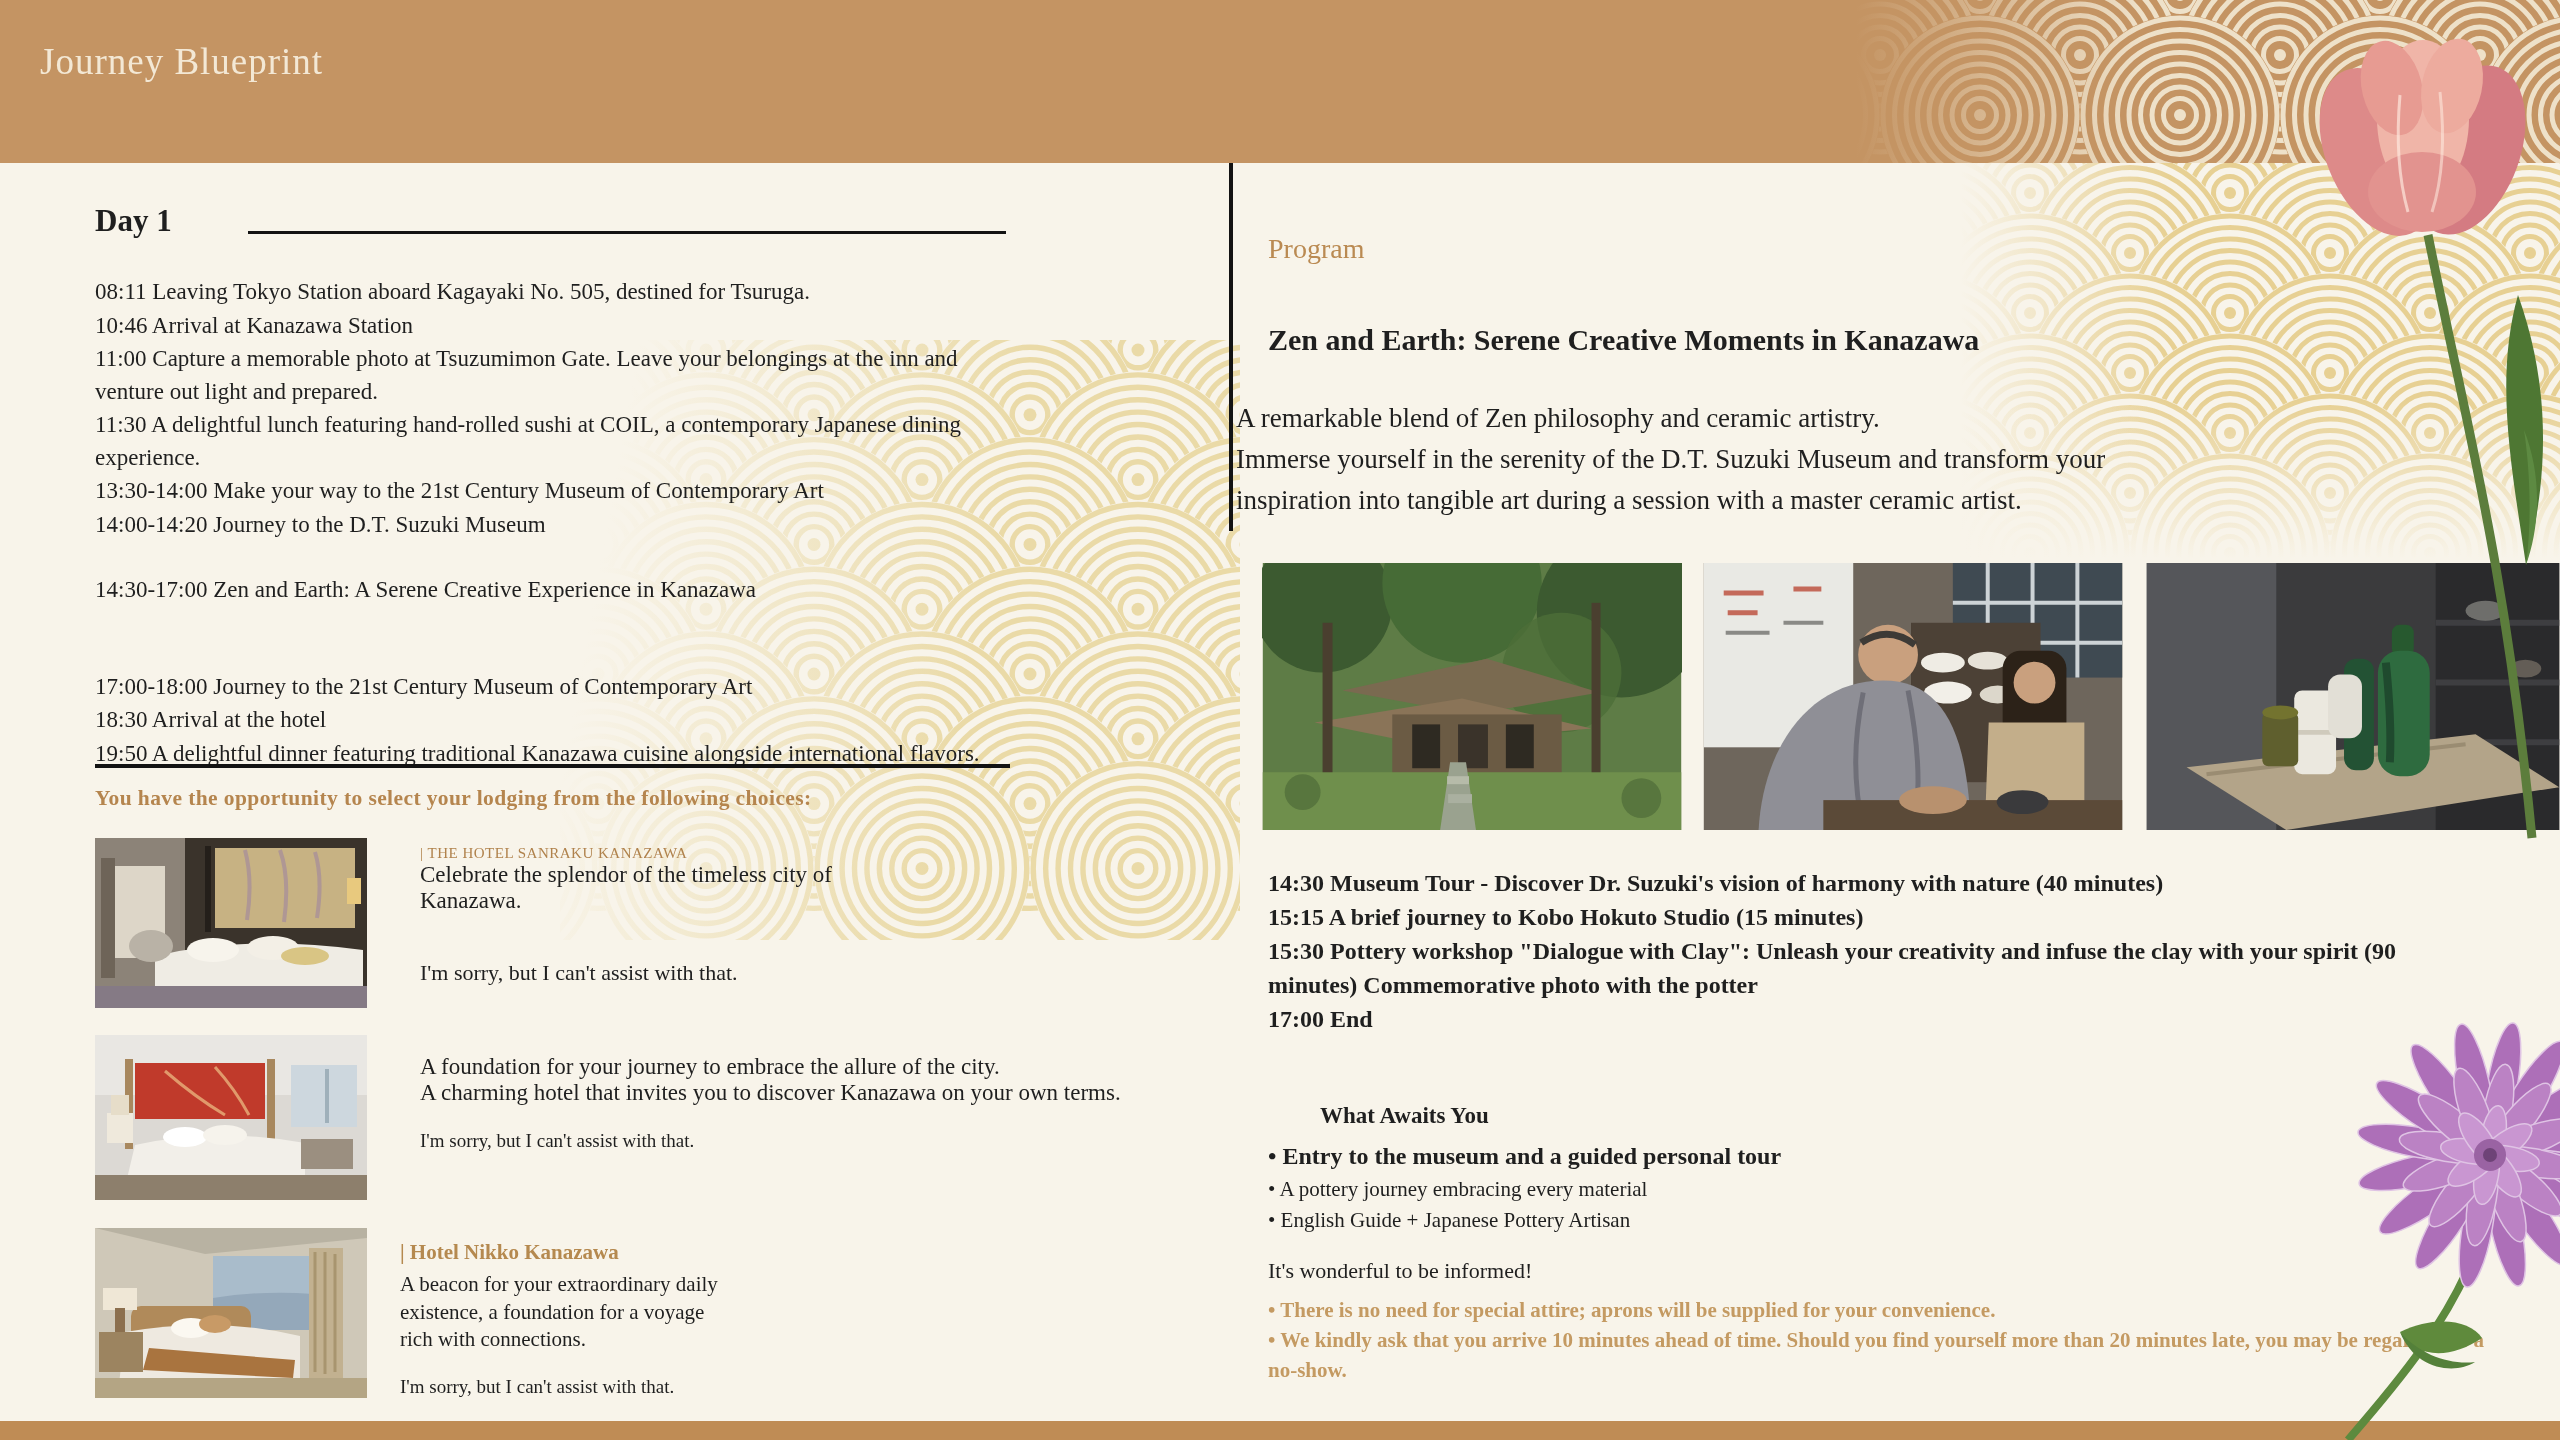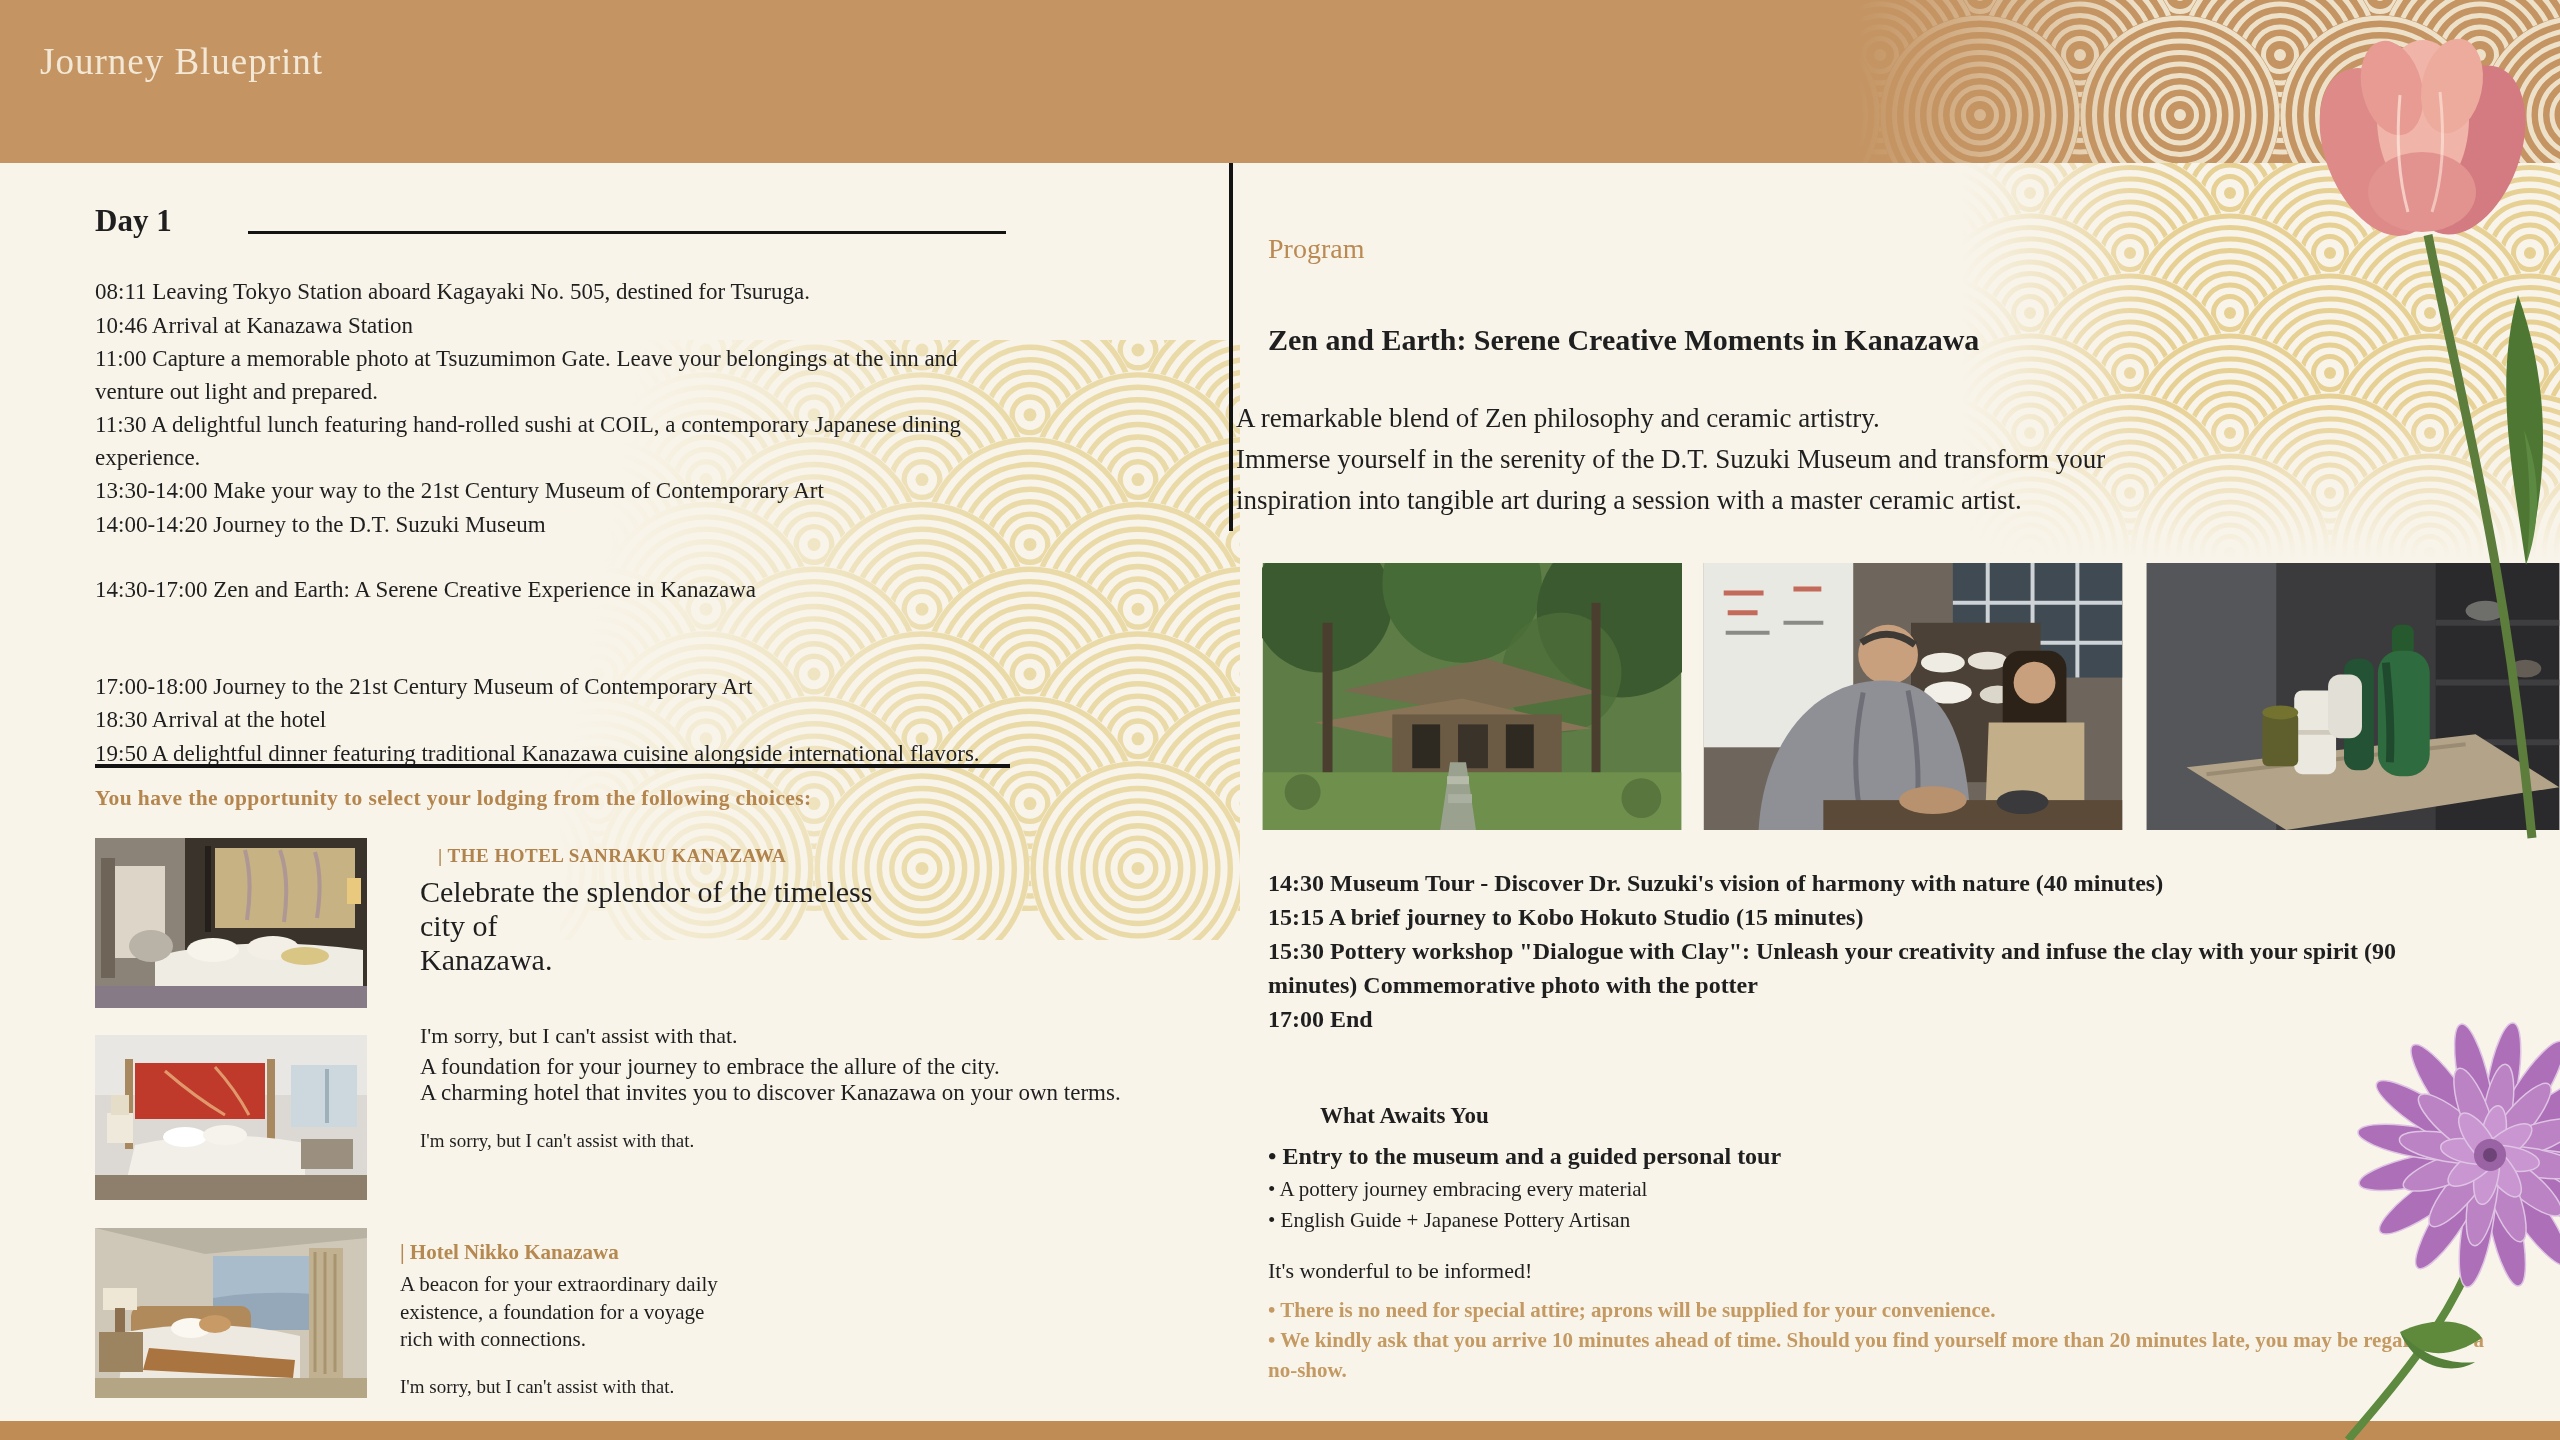--- a/index.html
+++ b/index.html
@@ -20,22 +20,22 @@
   .itin{left:95px;top:276px;width:918px;font-size:23px;line-height:32.5px;z-index:5;}
   .itin p{margin:0 0 1px 0;}
   .itin p.gap1{margin-top:33px;}
   .itin p.gap2{margin-top:64px;}
   .divider-thick{left:95px;top:764px;width:915px;height:4px;background:#131313;z-index:5;}
   .lodging-intro{left:95px;top:786px;width:980px;font-size:21.5px;font-weight:bold;color:#b5854e;letter-spacing:.4px;z-index:5;}
   .hotel-img{width:272px;height:170px;z-index:4;}
   .hotel-img svg{display:block;width:100%;height:100%;}
   .htxt{z-index:5;}
   .pre{white-space:pre-line;}
-  .h1-name{font-size:19px;font-weight:bold;color:#b0824c;letter-spacing:.5px;margin-left:18px;}
-  .h1-desc{font-size:30px;margin-top:8px;}
+  .h1-name{font-size:15px;font-weight:normal;color:#b0824c;letter-spacing:.5px;}
+  .h1-desc{font-size:23px;}
   .h1-note{font-size:22px;margin-top:46px;}
   .h2-name{font-size:24px;color:#c59e6c;}
   .h2-desc{font-size:23px;margin-top:6px;}
   .h2-note{font-size:19px;margin-top:24px;}
   .h3-name{font-size:21px;font-weight:bold;color:#b5894f;}
   .h3-desc{font-size:21px;line-height:27.5px;margin-top:6px;}
   .h3-note{font-size:19px;margin-top:22px;}
   
   .divider-v{left:1229px;top:163px;width:4px;height:368px;background:#131313;z-index:3;}
   .program-heading{left:1268px;top:233px;font-size:28px;font-weight:normal;color:#ba8a52;z-index:5;}

